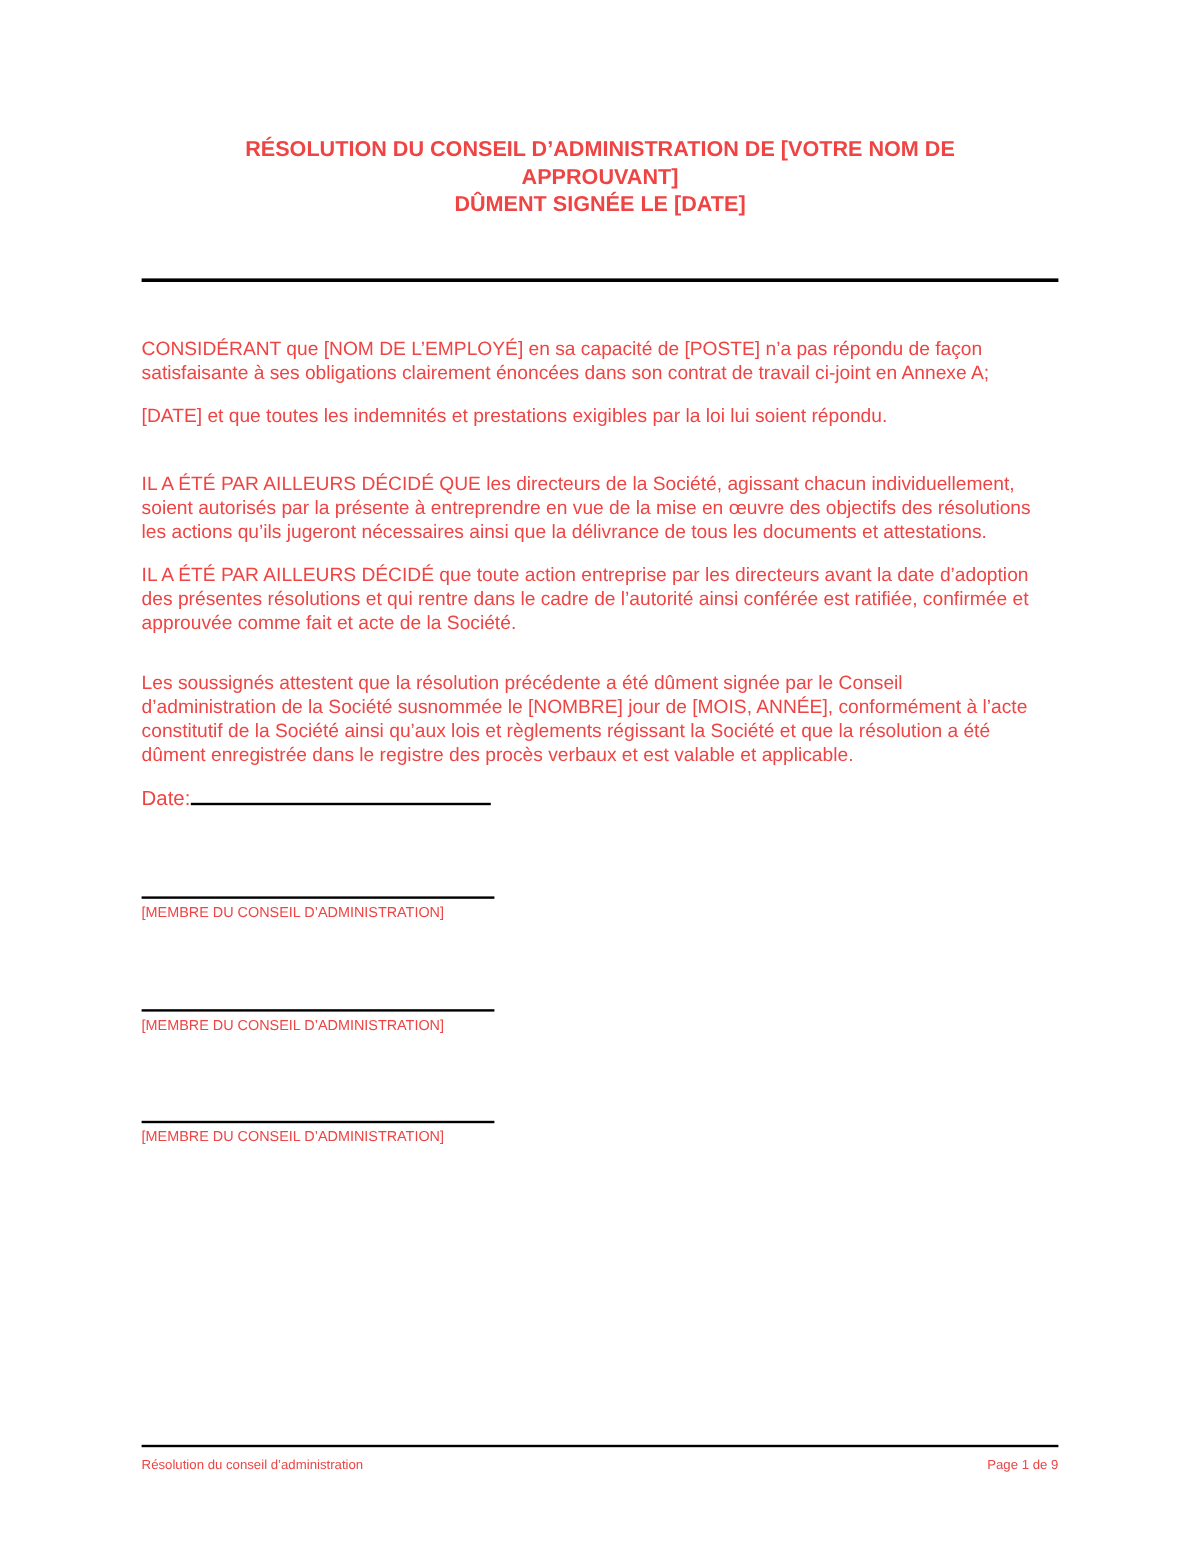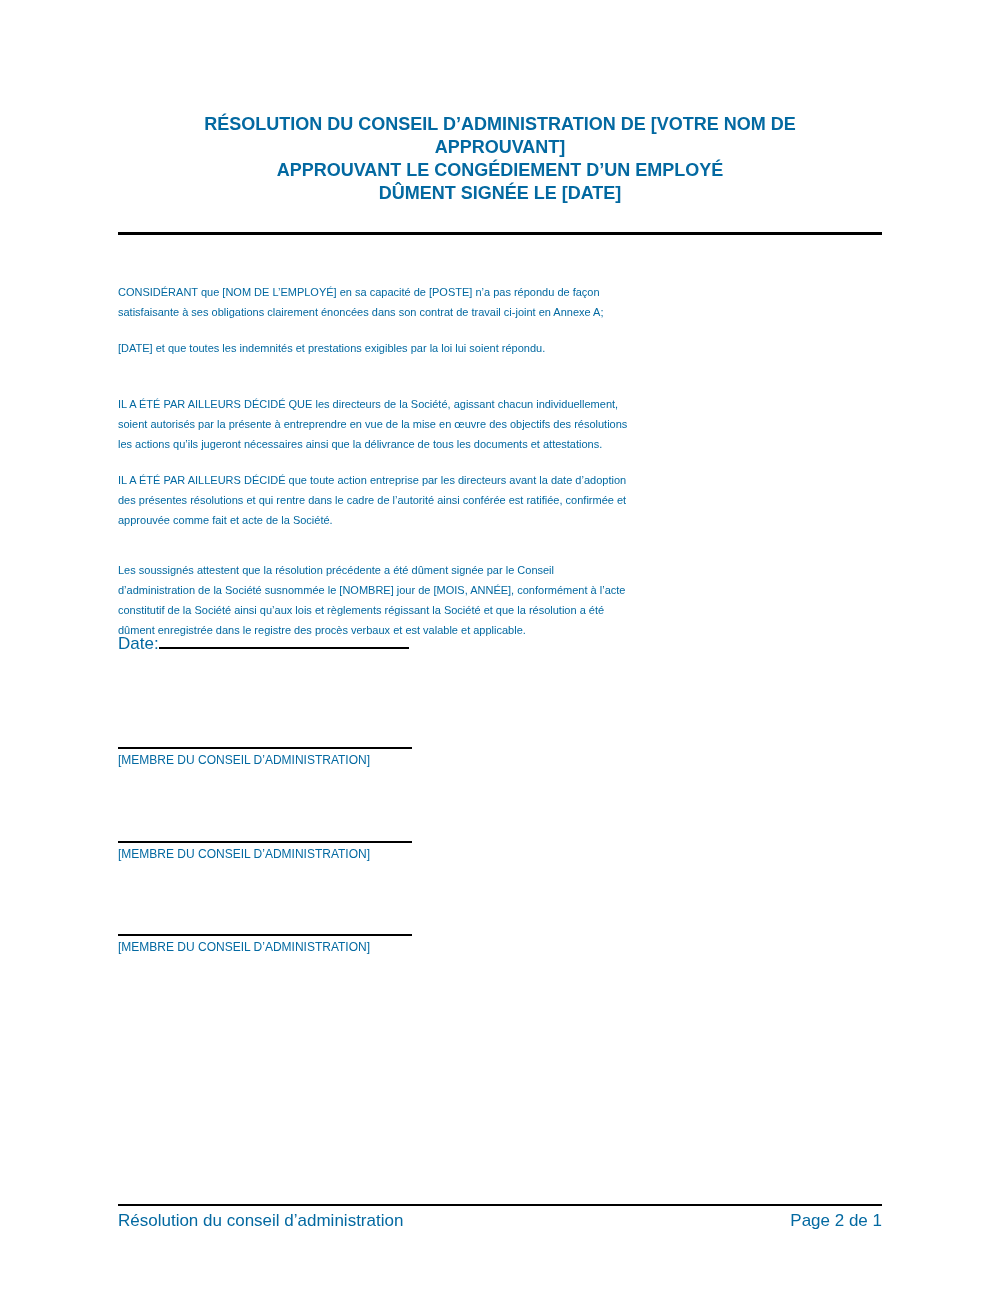--- a/index.html
+++ b/index.html
@@ -8,52 +8,52 @@
     background: #ffffff;
     width: 1000px;
     height: 1290px;
     overflow: hidden;
   }
   .page {
     position: relative;
     width: 1000px;
     height: 1002px;
     background: #ffffff;
-    color: #0369a1;
+    color: #ef4444;
     font-family: "Liberation Sans", sans-serif;
   }
   .abs { position: absolute; left: 118px; }
   .title-block {
     top: 113px;
     width: 764px;
     text-align: center;
     font-weight: bold;
     font-size: 18px;
     line-height: 23px;
   }
   .title-line { white-space: pre; }
   .rule {
     top: 232px;
     width: 764px;
     height: 0;
     border-top: 3.5px solid #000000;
   }
   .para {
     width: 764px;
-    font-size: 11px;
+    font-size: 16px;
     line-height: 20px;
   }
   .para .line { white-space: pre; }
   .p1 { top: 282px; }
   .p2 { top: 338px; }
   .p3 { top: 394px; }
   .p4 { top: 470px; }
   .p5 { top: 560px; }
   .date-row {
-    top: 633px;
+    top: 655px;
     font-size: 17px;
     line-height: 20px;
   }
   .date-fill {
     display: inline-block;
     width: 250px;
     height: 14px;
     border-bottom: 2px solid #000000;
   }
   .sig { width: 764px; }
@@ -75,34 +75,33 @@
     top: 1204px;
     width: 764px;
     height: 0;
     border-top: 2.5px solid #000000;
   }
   .footer-row {
     top: 1211px;
     width: 764px;
     display: flex;
     justify-content: space-between;
-    font-size: 17px;
+    font-size: 11px;
     line-height: 20px;
     align-items: flex-end;
   }
 </style>
 </head>
 <body>
 
 <div class="page">
 
   <div class="abs title-block">
     <div class="title-line">RÉSOLUTION DU CONSEIL D’ADMINISTRATION DE [VOTRE NOM DE</div>
     <div class="title-line">APPROUVANT]</div>
-    <div class="title-line">APPROUVANT LE CONGÉDIEMENT D’UN EMPLOYÉ</div>
     <div class="title-line">DÛMENT SIGNÉE LE [DATE]</div>
   </div>
 
   <div class="abs rule"></div>
 
   <div class="abs para p1">
     <div class="line">CONSIDÉRANT que [NOM DE L’EMPLOYÉ] en sa capacité de [POSTE] n’a pas répondu de façon</div>
     <div class="line">satisfaisante à ses obligations clairement énoncées dans son contrat de travail ci-joint en Annexe A;</div>
   </div>
 
@@ -143,16 +142,16 @@
 
   <div class="abs sig sig-3">
     <div class="sig-line"></div>
     <div class="sig-label">[MEMBRE DU CONSEIL D’ADMINISTRATION]</div>
   </div>
 
   <div class="abs footer-rule"></div>
 
   <div class="abs footer-row">
     <span>Résolution du conseil d’administration</span>
-    <span>Page 2 de 1</span>
+    <span>Page 1 de 9</span>
   </div>
 
 </div>
 
 </body></html>

